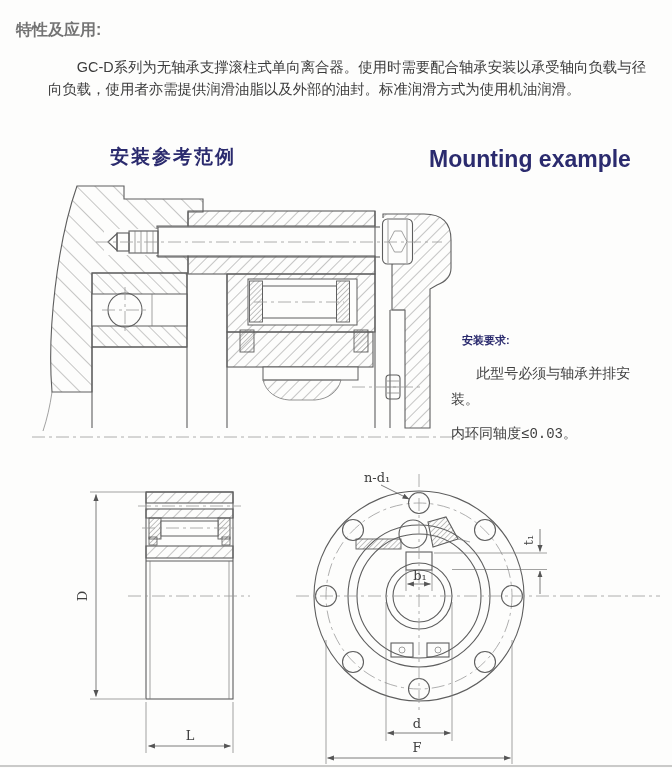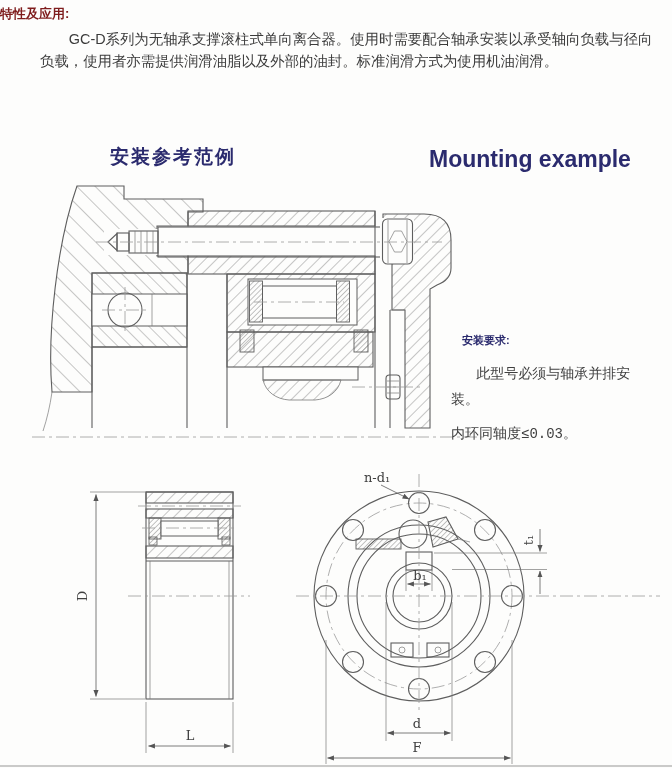--- a/index.html
+++ b/index.html
@@ -1,22 +1,22 @@
 <!DOCTYPE html>
 <html><head>
 <meta charset="utf-8">
 <style>
   html,body{margin:0;padding:0;}
   body{width:672px;height:768px;overflow:hidden;background:#fdfdfc;
        font-family:"Liberation Sans",sans-serif;}
   #page{position:relative;width:672px;height:768px;background:#fdfdfc;}
   #drawings{position:absolute;left:0;top:0;width:672px;height:768px;}
   .intro{position:absolute;left:0;top:3px;width:670px;font-size:14.4px;line-height:21.6px;color:#3b3b3b;}
-  .intro h3{margin:0;font-size:13px;color:#7f1d1d;font-weight:bold;line-height:22px;}
-  .intro p{margin:4px;text-indent:2em;padding-left:36px;}
+  .intro h3{margin:16px;font-size:16px;color:#737373;font-weight:bold;line-height:22px;}
+  .intro p{margin:12px;text-indent:2em;padding-left:36px;}
   .sec-title-cn{position:absolute;left:110px;top:144px;font-size:19px;font-weight:bold;color:#2b2b6e;letter-spacing:2px;text-align:right;}
   .sec-title-en{position:absolute;left:429px;top:146px;font-size:23px;font-weight:bold;color:#2b2b6e;}
   .note{position:absolute;left:443px;top:327px;width:218px;font-size:14px;color:#3f3f3f;line-height:26px;}
   .note-title{color:#2b2b6e;font-weight:bold;margin-left:19px;font-size:11px;}
   .note p{margin:8px;font-family:Liberation Mono, monospace;}
   .note-l1{text-indent:1.8em;}
   
   .ol{fill:none;stroke:#5e5e5e;stroke-width:1.1;}
   .olf{stroke:#5e5e5e;stroke-width:1.1;}
   .thin{stroke:#7a7a7a;stroke-width:.7;fill:none;}

